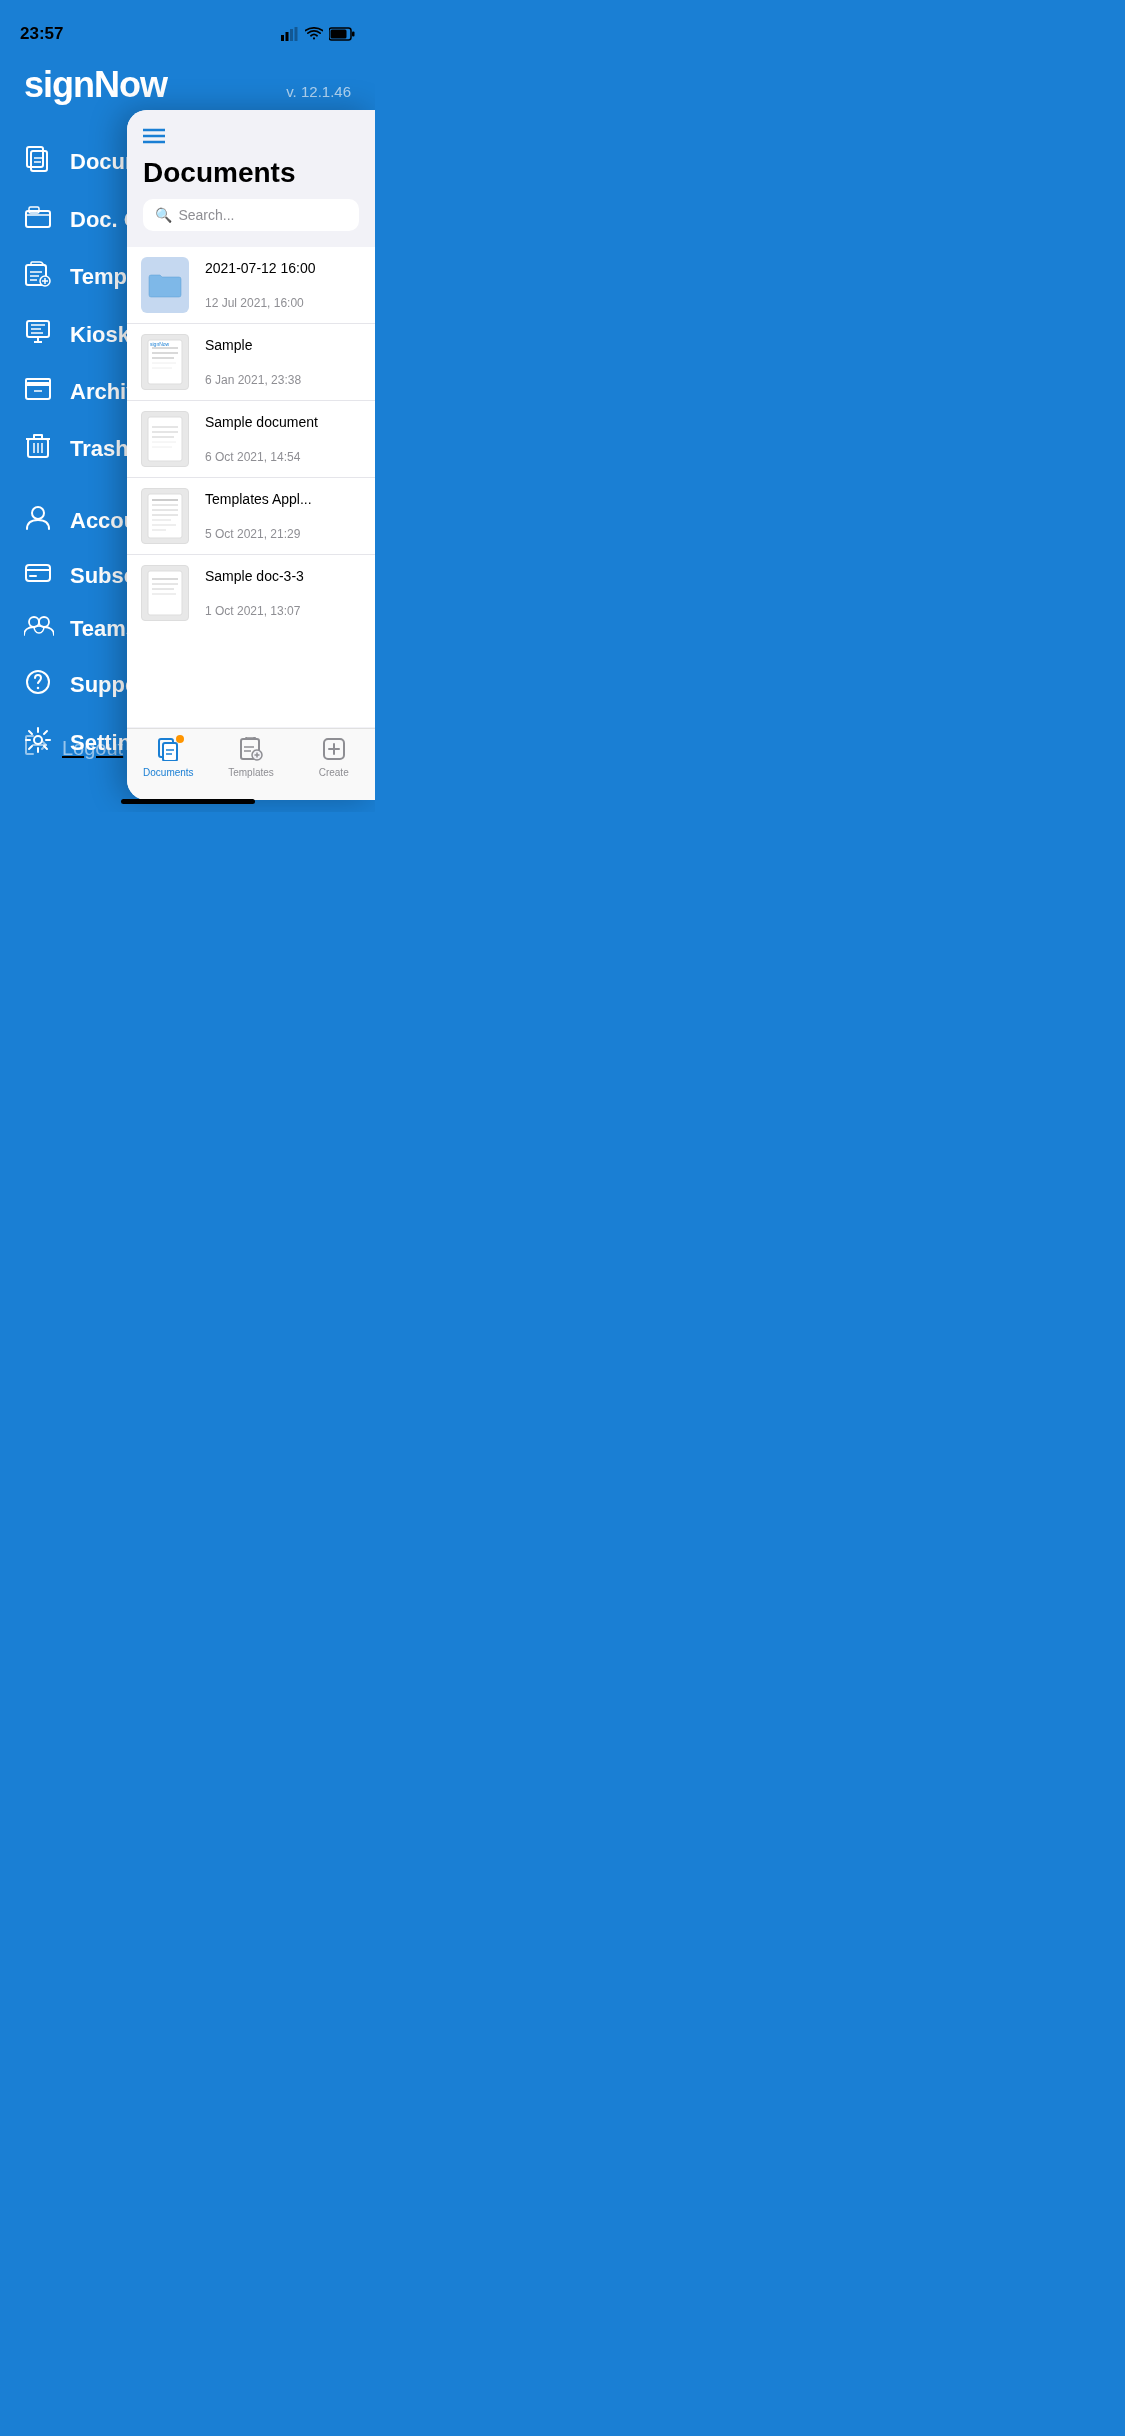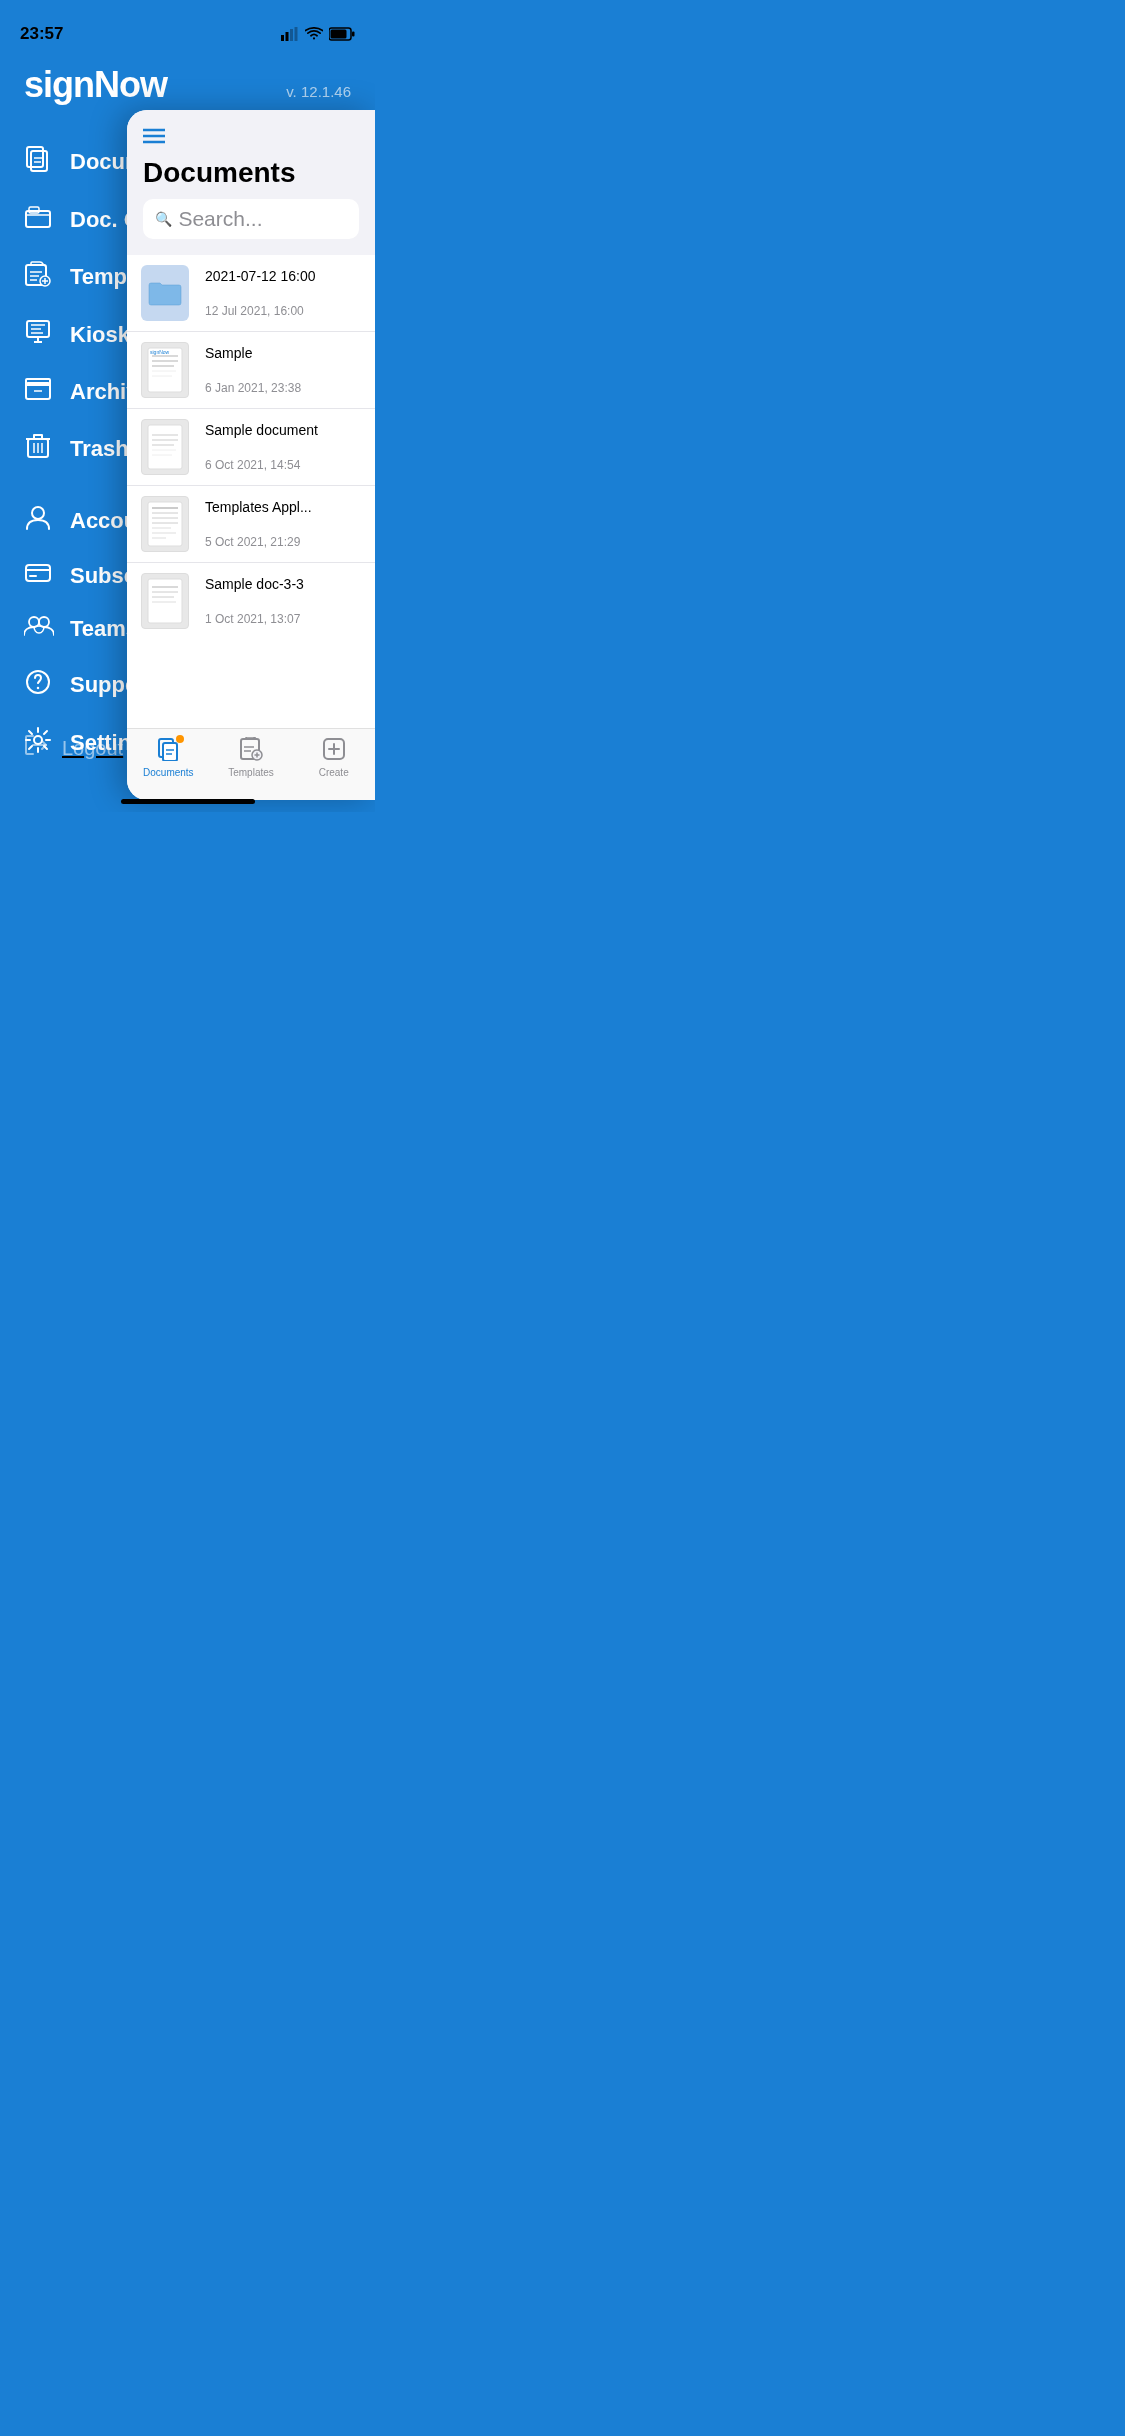--- a/index.html
+++ b/index.html
@@ -163,21 +163,21 @@
       margin-bottom: 8px;
     }
 
     .search-icon-inner {
       color: #8E8E93;
       font-size: 14px;
     }
 
     .search-placeholder {
       color: #8E8E93;
-      font-size: 21px;
+      font-size: 14px;
     }
 
     
     .doc-list {
       background: #fff;
       margin: 0;
       overflow-y: auto;
     }
 
     .doc-item {

